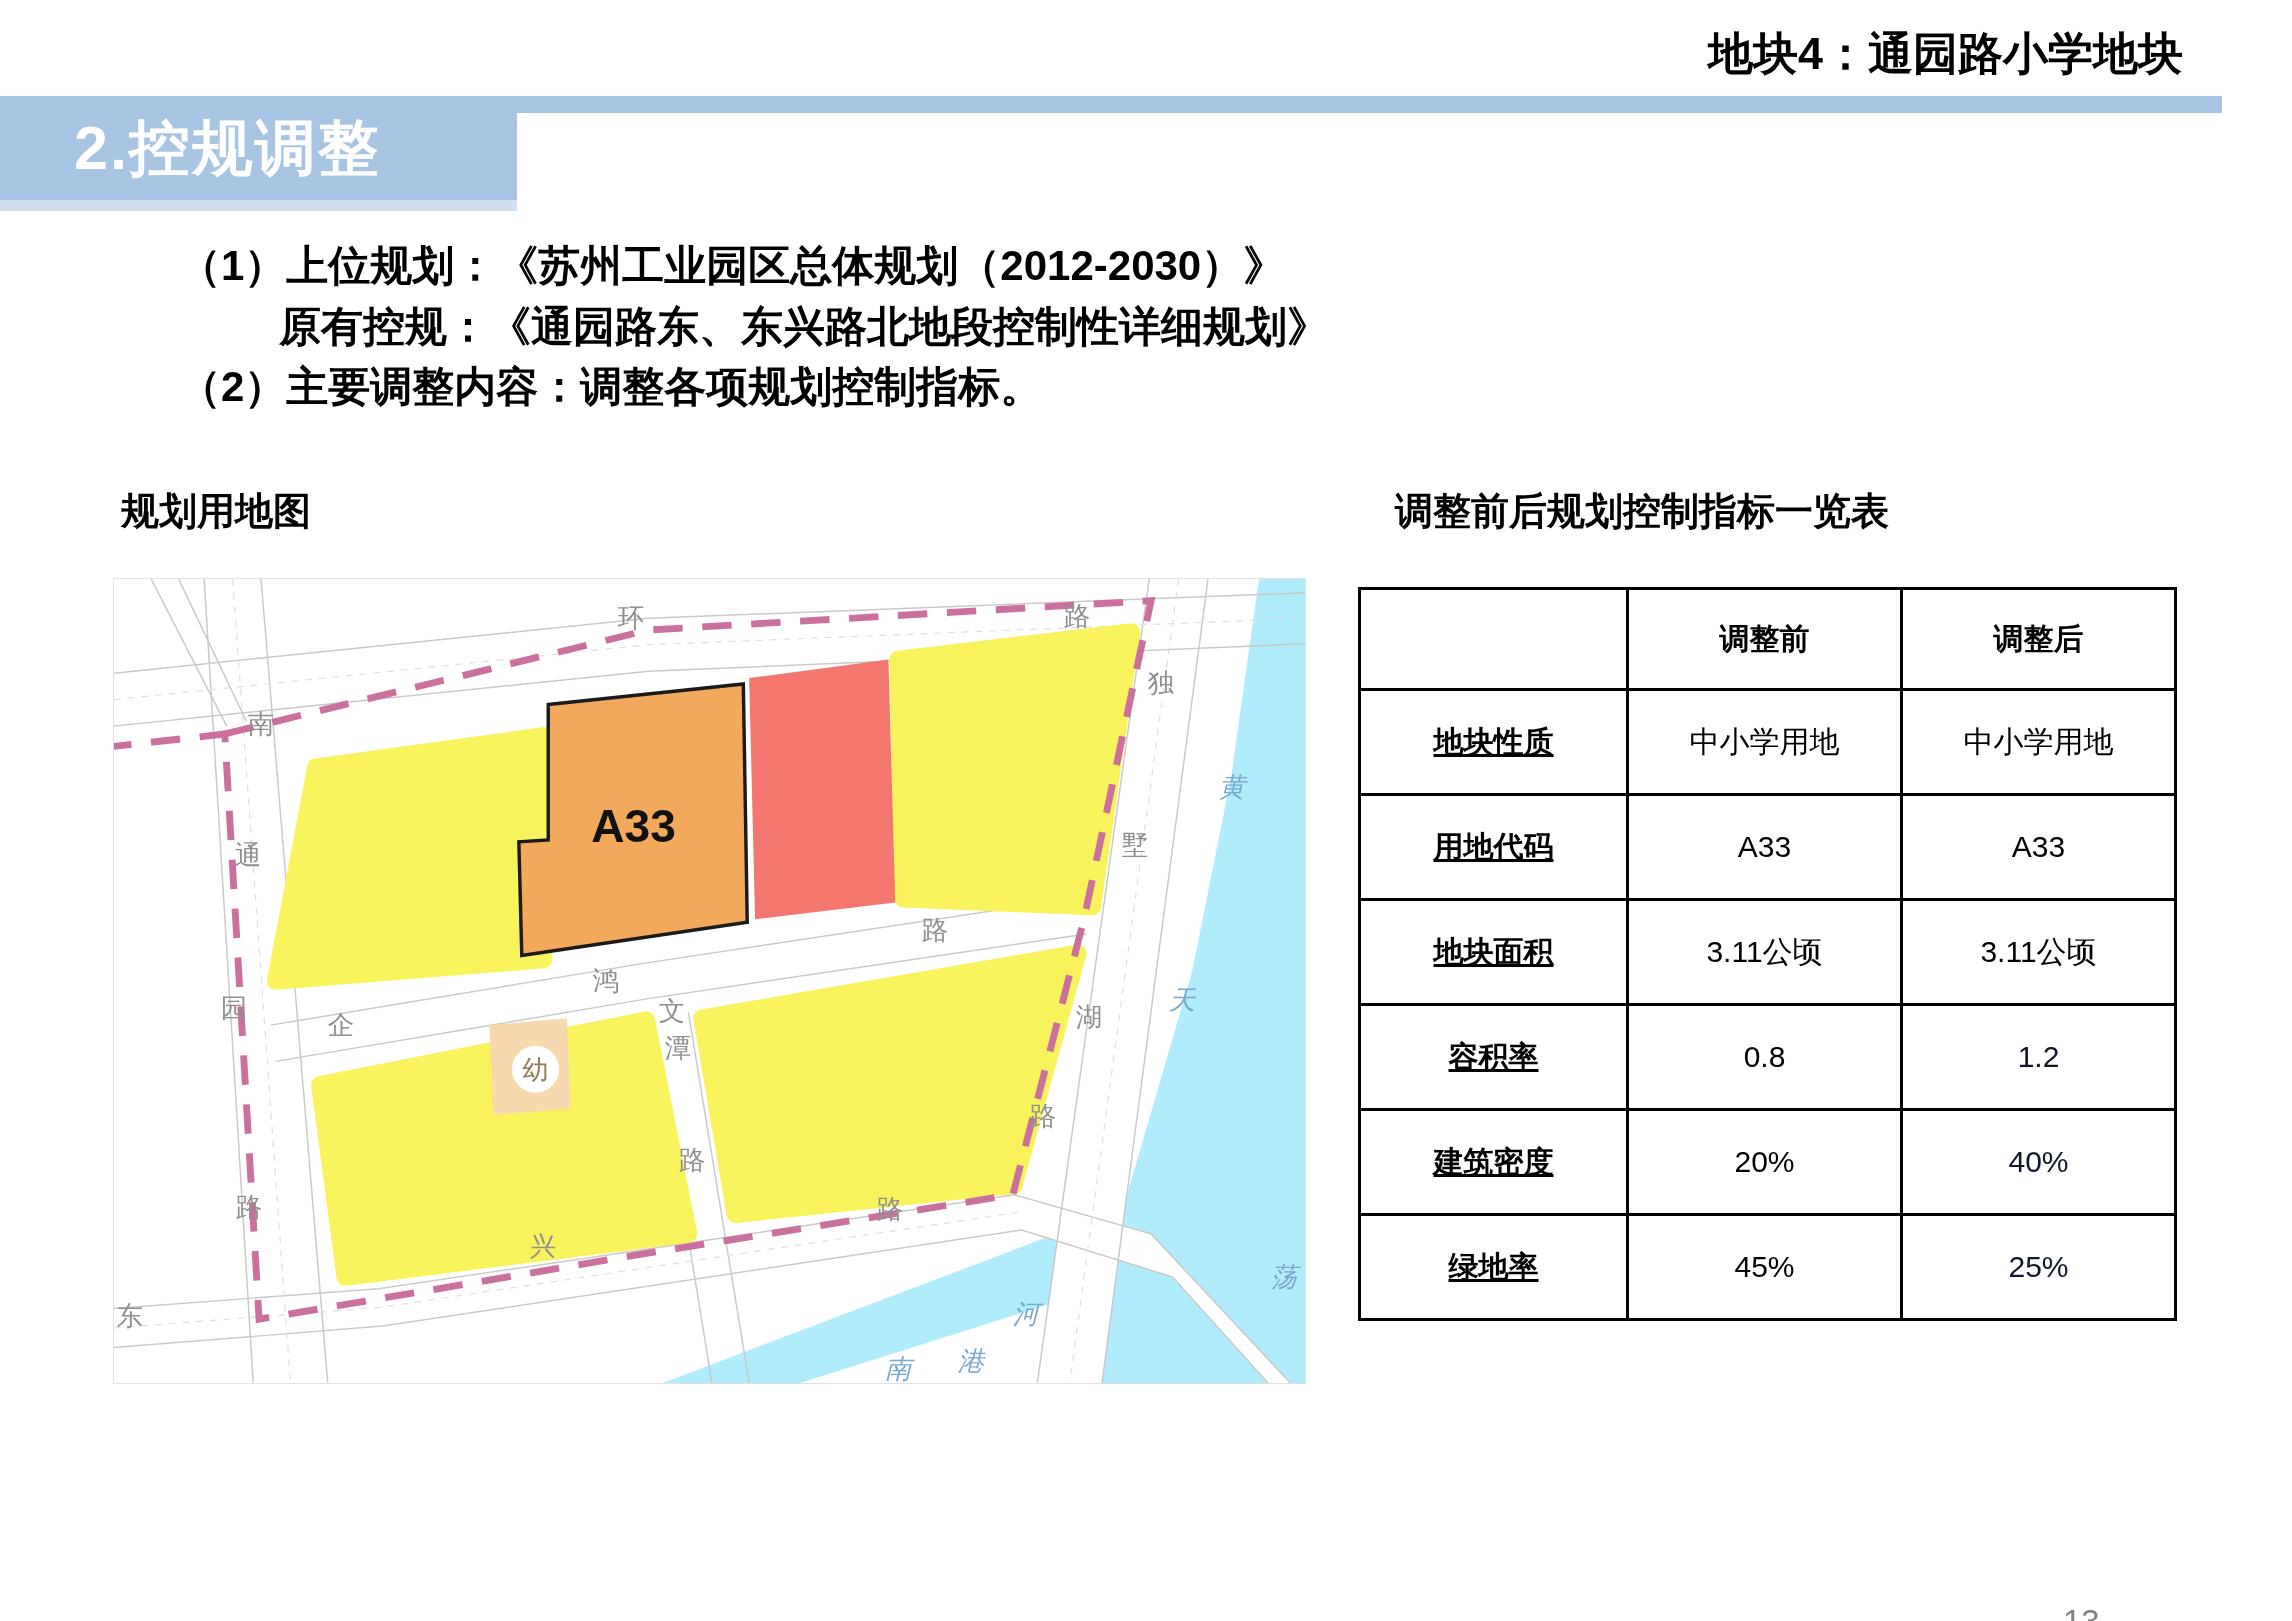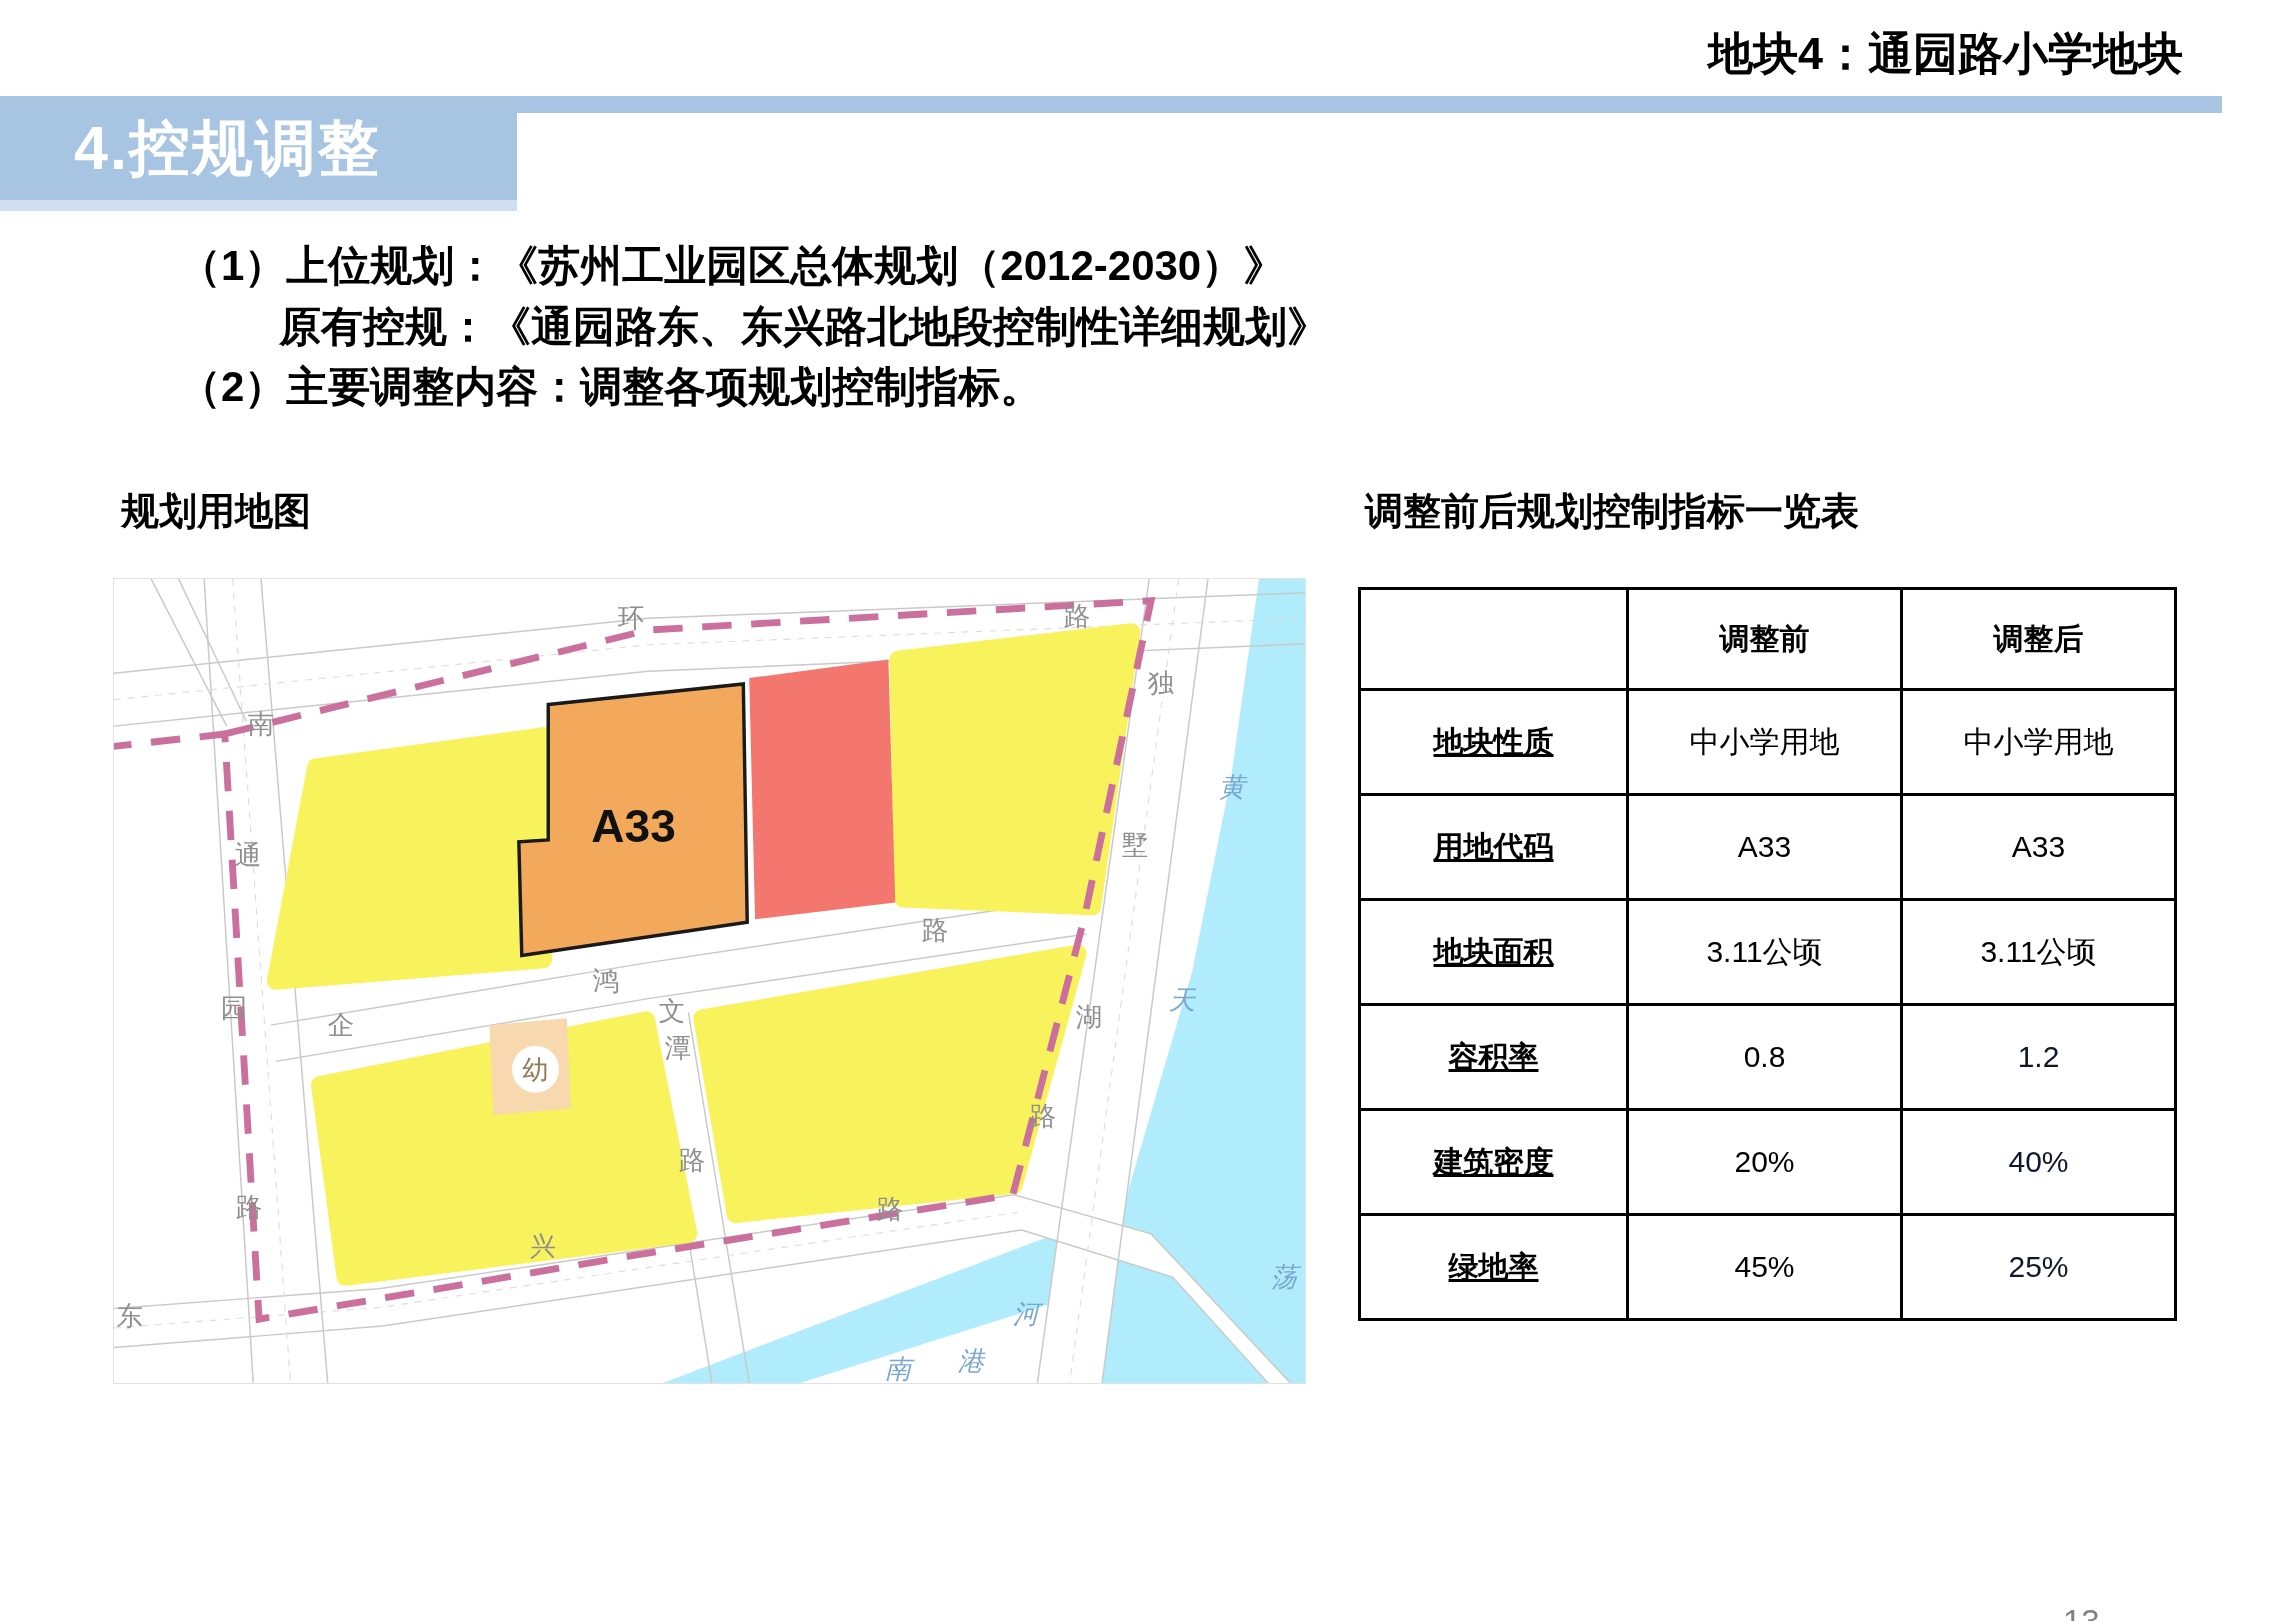--- a/index.html
+++ b/index.html
@@ -18,21 +18,21 @@
 
   
   .para{position:absolute;font-size:42px;font-weight:700;color:#000;white-space:nowrap;}
   .para.l1{left:179px;top:238px;}
   .para.l2{left:279px;top:299px;}
   .para.l3{left:179px;top:359px;}
 
   
   .section-title{position:absolute;font-size:38px;font-weight:700;color:#000;white-space:nowrap;}
   .map-title{left:121px;top:486px;}
-  .table-title{left:1365px;top:486px;font-family:Liberation Mono, monospace;}
+  .table-title{left:1395px;top:486px;font-family:Liberation Mono, monospace;}
 
   
   .map-wrap{position:absolute;left:113px;top:578px;width:1191px;height:804px;
             background:#ffffff;border:1px solid #e2e2e2;}
   .map-wrap svg{position:absolute;left:0;top:0;}
   .map-label{position:absolute;transform:translate(-50%,-50%);font-size:26.5px;line-height:1;
              white-space:nowrap;pointer-events:none;}
   .map-label.road{color:#8f8f8f;font-weight:400;}
   .map-label.water{color:#7aa7cf;font-style:italic;font-weight:400;}
 
@@ -56,21 +56,21 @@
 </head>
 <body>
 
 <div class="slide">
 
   <div class="plot-header">地块4：通园路小学地块</div>
 
   <div class="banner-bar"></div>
   <div class="banner-box"></div>
   <div class="banner-strip"></div>
-  <div class="banner-title">4.控规调整</div>
+  <div class="banner-title">2.控规调整</div>
 
   <div class="para l1">（1）上位规划：《苏州工业园区总体规划（2012-2030）》</div>
   <div class="para l2">原有控规：《通园路东、东兴路北地段控制性详细规划》</div>
   <div class="para l3">（2）主要调整内容：调整各项规划控制指标。</div>
 
   <div class="section-title map-title">规划用地图</div>
   <div class="section-title table-title">调整前后规划控制指标一览表</div>
 
   <div class="map-wrap">
     <svg width="1191" height="804" viewBox="0 0 1215 820">

